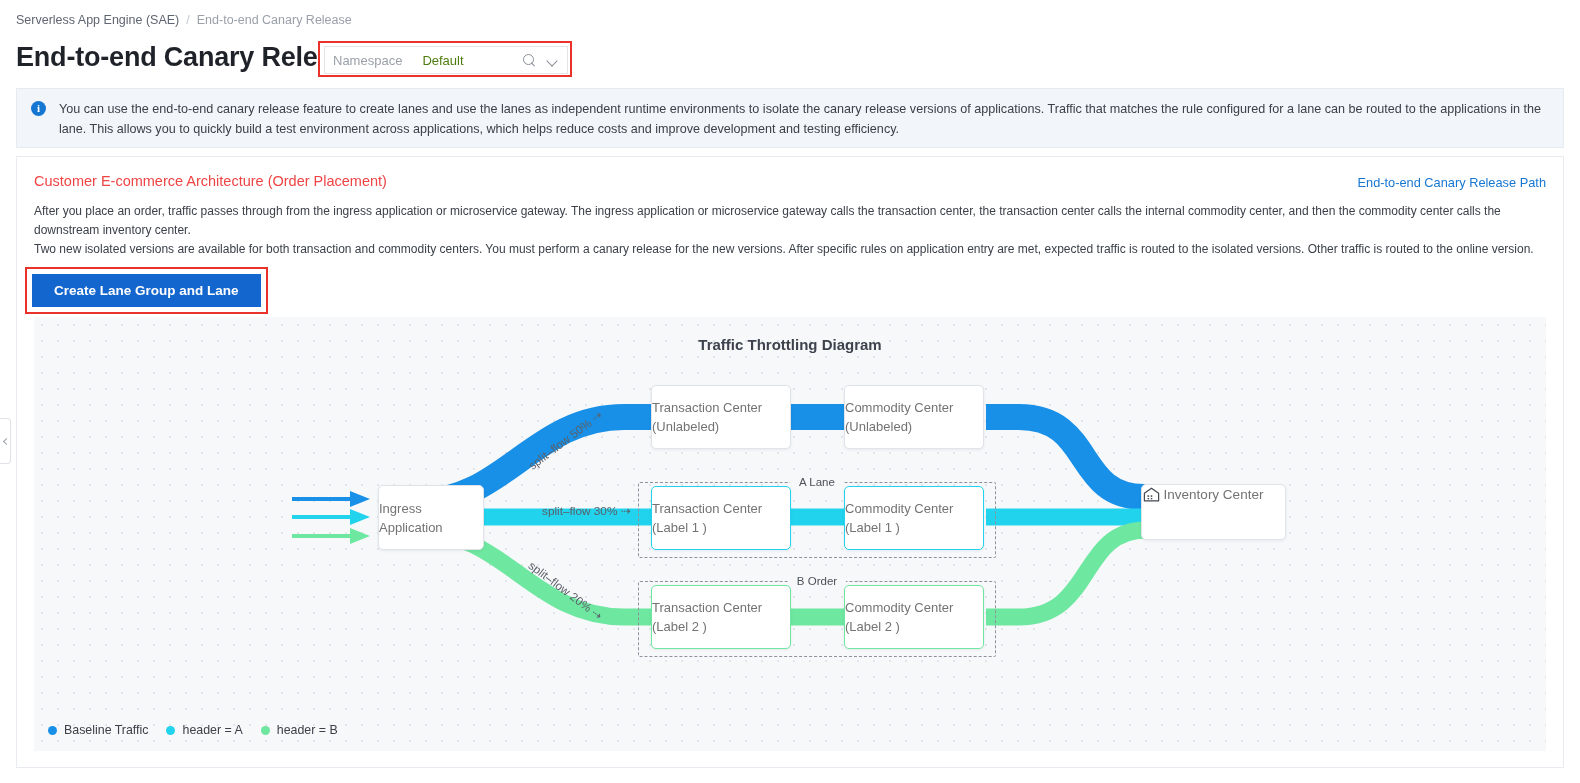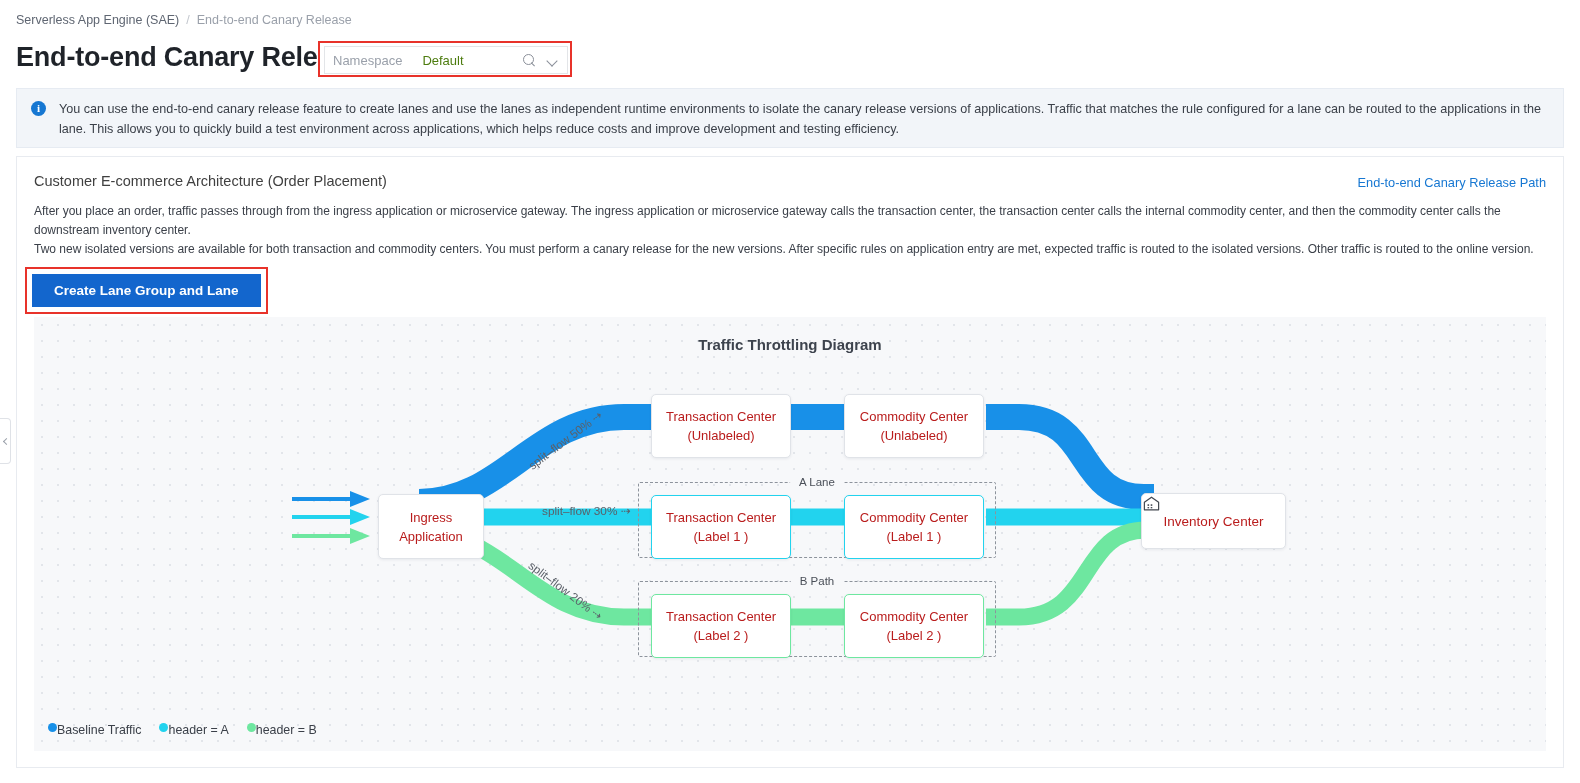--- a/index.html
+++ b/index.html
@@ -71,21 +71,21 @@
     margin-left: 13px; font-size: 12.6px; line-height: 20px; color: #3b4049;
   }
 
   
   .card {
     position: absolute; left: 16px; top: 156px;
     width: 1548px; height: 612px;
     background: #fff; border: 1px solid #e8ebf0;
   }
   .card-head { position: relative; padding: 16px 17px 0 17px; }
-  .card-title { font-size: 14.5px; color: #404040; font-weight: normal; }
+  .card-title { font-size: 14.5px; color: #ef4444; font-weight: normal; }
   .card-link {
     position: absolute; right: 17px; top: 18px;
     font-size: 12.8px; color: #1677d2; cursor: pointer;
   }
   .card-desc {
     margin-top: 13px; font-size: 12px; line-height: 19px; color: #3b4049;
   }
   .card-desc p { margin: 0; }
 
   .btn-wrap {
@@ -113,22 +113,22 @@
     position: absolute; left: 0; right: 0; top: 19px;
     text-align: center; font-size: 15px; font-weight: bold; color: #3d434d;
   }
   .canvas svg { position: absolute; left:0; top:0; }
 
   .node {
     position: absolute; background: #fff;
     border: 1px solid #e0e3e8; border-radius: 5px;
     box-shadow: 0 1px 3px rgba(20,30,50,.07);
     display: flex; flex-direction: column;
-    align-items: center; justify-content: center;
-    font-size: 13px; color: #b91c1c; line-height: 19px; margin-top: 9px;
+    align-items: flex-start; justify-content: center;
+    font-size: 13px; color: #737373; line-height: 19px;
   }
   .node.cyan { border-color: #22d3ee; }
   .node.green { border-color: #6ee7a0; }
   .node.row { flex-direction: row; gap: 9px; font-size: 13.5px; }
 
   .lane-box {
     position: absolute; border: 1.6px dashed #8d939c; border-radius: 2px;
   }
   .lane-tag {
     position: absolute; background: #f7f8fa;
@@ -141,21 +141,21 @@
     white-space: nowrap;
   }
   .flow-label.rot50 { transform: rotate(-37deg); transform-origin: left center; }
   .flow-label.rot20 { transform: rotate(37deg); transform-origin: left center; }
 
   .legend {
     position: absolute; left: 14px; bottom: 14px;
     display: flex; align-items: center; gap: 18px;
     font-size: 12.4px; color: #3b4049;
   }
-  .legend-item { display: flex; align-items: flex-start; }
+  .legend-item { display: flex; align-items: center; gap: 7px; }
   .legend-dot { width: 9px; height: 9px; border-radius: 50%; display:inline-block; }
 
   
   .collapse-handle {
     position: absolute; left: 0; top: 418px;
     width: 11px; height: 46px;
     background: #fff; border: 1px solid #dfe2e7;
     border-left: none; border-radius: 0 4px 4px 0;
     display: flex; align-items: center; justify-content: center;
     cursor: pointer;
@@ -261,21 +261,21 @@
       <div class="node cyan" style="left:617px; top:169px; width:140px; height:64px;">
         <span>Transaction Center</span>
         <span>(Label 1 )</span>
       </div>
       <div class="node cyan" style="left:810px; top:169px; width:140px; height:64px;">
         <span>Commodity Center</span>
         <span>(Label 1 )</span>
       </div>
 
       <div class="lane-box" style="left:604px; top:264px; width:358px; height:76px;"></div>
-      <div class="lane-tag" style="left:783px; top:264px;">B Path</div>
+      <div class="lane-tag" style="left:783px; top:264px;">B Order</div>
       <div class="node green" style="left:617px; top:268px; width:140px; height:64px;">
         <span>Transaction Center</span>
         <span>(Label 2 )</span>
       </div>
       <div class="node green" style="left:810px; top:268px; width:140px; height:64px;">
         <span>Commodity Center</span>
         <span>(Label 2 )</span>
       </div>
 
       <div class="node row" style="left:1107px; top:167px; width:145px; height:56px;">

